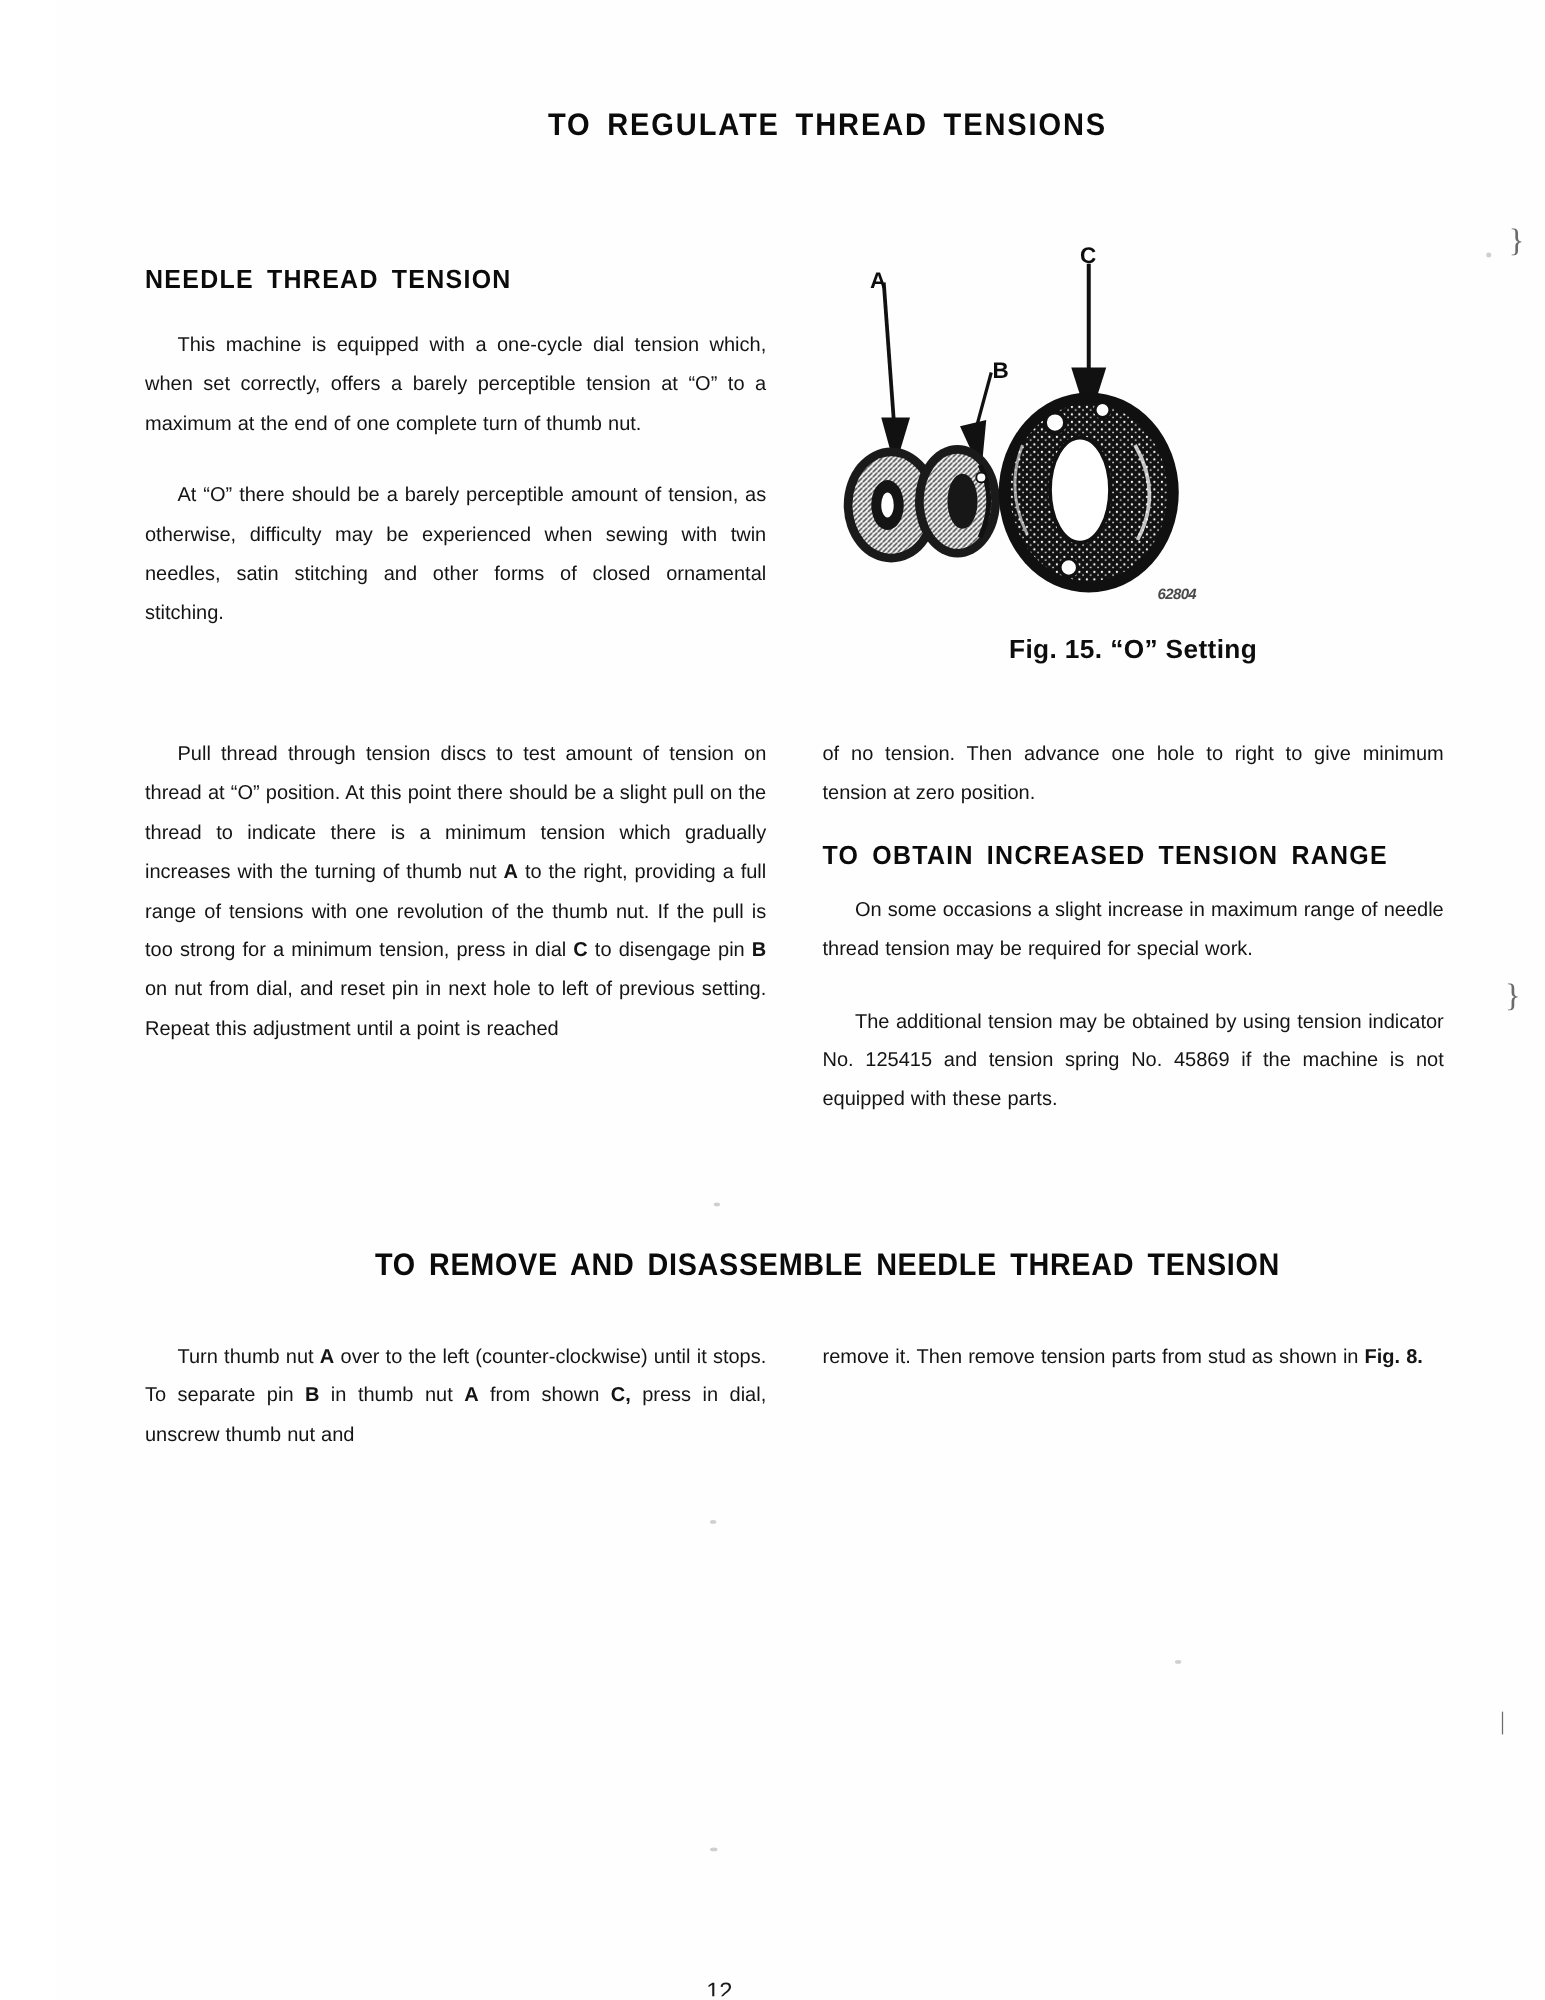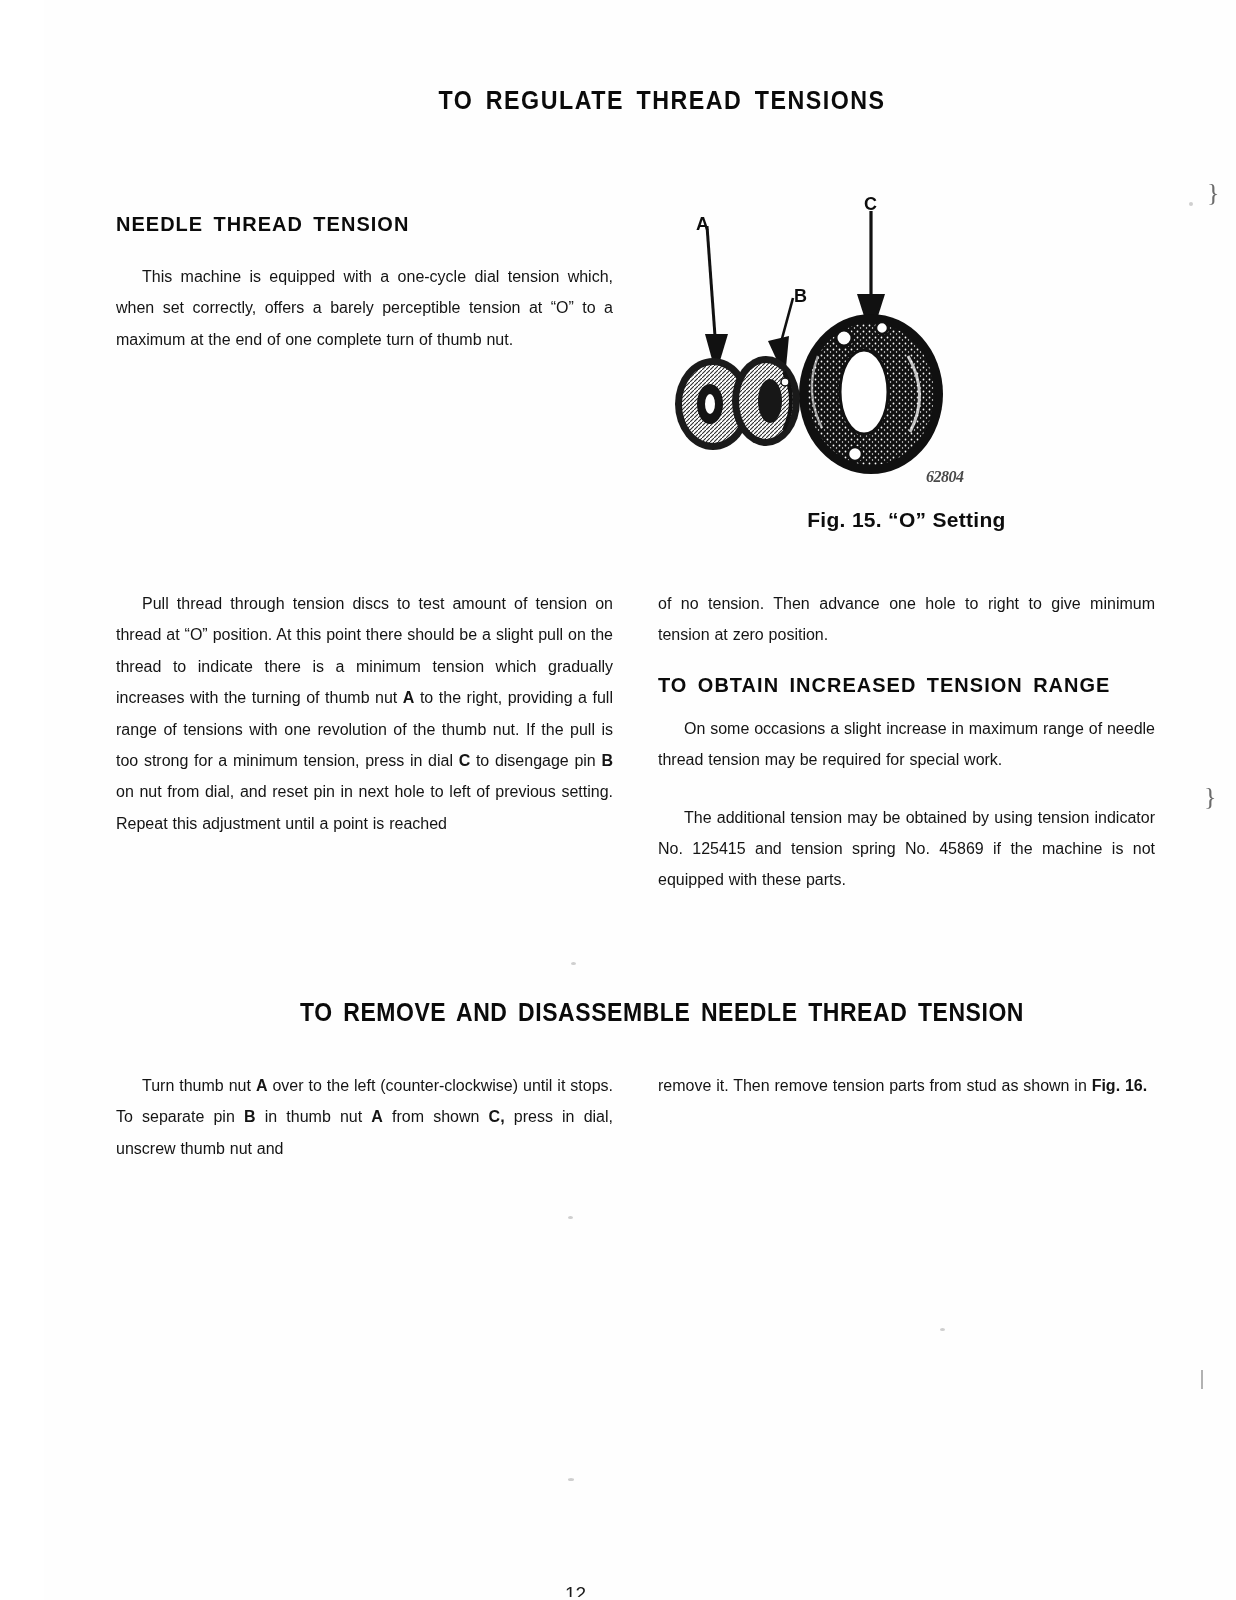--- a/index.html
+++ b/index.html
@@ -101,24 +101,24 @@
     text-align: center;
     font-size: 21px;
     font-weight: bold;
     letter-spacing: 0.3px;
     color: #0d0d0d;
   }
   .fig-code {
     position: absolute;
     left: 268px;
     top: 282px;
-    font-family: Liberation Serif, serif;
+    font-family: Liberation Sans, sans-serif;
     font-style: italic;
     font-weight: bold;
-    font-size: 16px;
+    font-size: 12px;
     letter-spacing: -0.5px;
     color: #2a2a2a;
     opacity: 0.85;
   }
   .fig-label {
     position: absolute;
     font-size: 18px;
     font-weight: bold;
     color: #0d0d0d;
   }
@@ -152,20 +152,21 @@
 
 <div class="page">
 
   <div class="page-title">TO REGULATE THREAD TENSIONS</div>
 
   <div class="col col-left" style="top:212px;">
     <div class="sub-head">NEEDLE THREAD TENSION</div>
 
     <p class="body" style="margin-top:25px;">This machine is equipped with a one-cycle dial tension which, when set correctly, offers a barely perceptible tension at “O” to a maximum at the end of one complete turn of thumb nut.</p>
 
+    <p class="body">At “O” there should be a barely perceptible amount of tension, as otherwise, difficulty may be experienced when sewing with twin needles, satin stitching and other forms of closed ornamental stitching.</p>
   </div>
 
   <div class="col col-left" style="top:588px;">
     <p class="body last"><span>Pull thread through tension discs to test amount of tension on thread at “O” position. At this point there should be a slight pull on the thread to indicate there is a minimum tension which gradually increases with the turning of thumb nut </span><b class="ref">A</b><span> to the right, providing a full range of tensions with one revolution of the thumb nut. If the pull is too strong for a minimum tension, press in dial </span><b class="ref">C</b><span> to disengage pin </span><b class="ref">B</b><span> on nut from dial, and reset pin in next hole to left of previous setting. Repeat this adjustment until a point is reached</span></p>
   </div>
 
   <div class="figure-wrap">
 
     <svg class="figure-art" viewBox="0 0 497 300">
       <defs>
@@ -241,21 +242,21 @@
     <p class="body last">The additional tension may be obtained by using tension indicator No. 125415 and tension spring No. 45869 if the machine is not equipped with these parts.</p>
   </div>
 
   <div class="section-title">TO REMOVE AND DISASSEMBLE NEEDLE THREAD TENSION</div>
 
   <div class="col col-left" style="top:1070px;">
     <p class="body last"><span>Turn thumb nut </span><b class="ref">A</b><span> over to the left (counter-clockwise) until it stops. To separate pin </span><b class="ref">B</b><span> in thumb nut </span><b class="ref">A</b><span> from shown </span><b class="ref">C,</b><span> press in dial, unscrew thumb nut and</span></p>
   </div>
 
   <div class="col col-right" style="top:1070px;">
-    <p class="body last noindent"><span>remove it. Then remove tension parts from stud as shown in </span><b class="ref">Fig. 16.</b></p>
+    <p class="body last noindent"><span>remove it. Then remove tension parts from stud as shown in </span><b class="ref">Fig. 8.</b></p>
   </div>
 
   <div class="artifact" style="left:1163px; top:178px;">}</div>
   <div class="artifact" style="left:1160px; top:782px;">}</div>
   <div class="artifact" style="left:1156px; top:1366px; font-size:20px;">|</div>
   <div class="speck" style="left:1145px; top:202px; width:4px; height:4px;"></div>
   <div class="speck" style="left:527px; top:962px; width:5px; height:3px;"></div>
   <div class="speck" style="left:524px; top:1216px; width:5px; height:3px;"></div>
   <div class="speck" style="left:896px; top:1328px; width:5px; height:3px;"></div>
   <div class="speck" style="left:524px; top:1478px; width:6px; height:3px;"></div>

